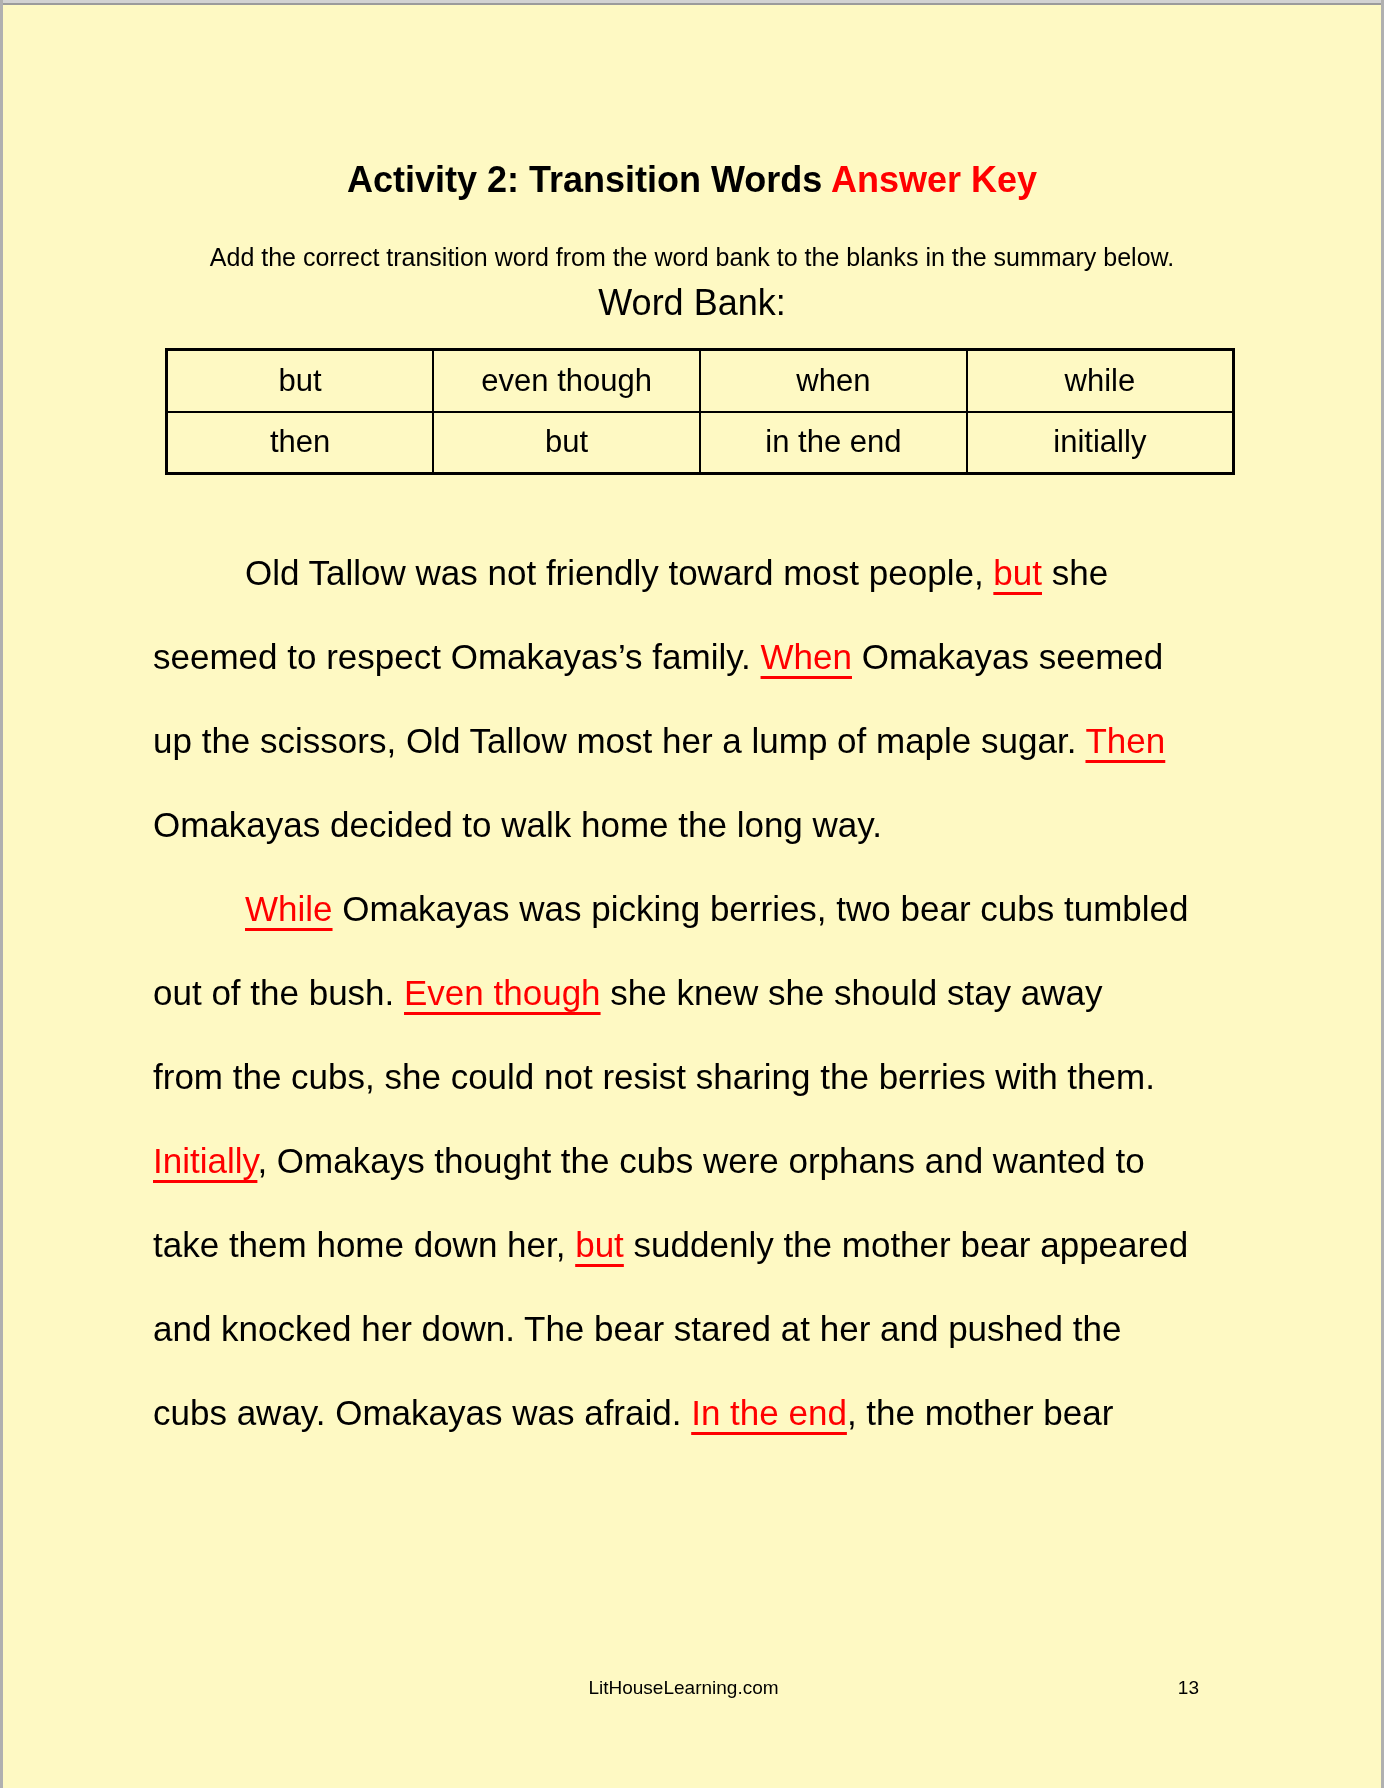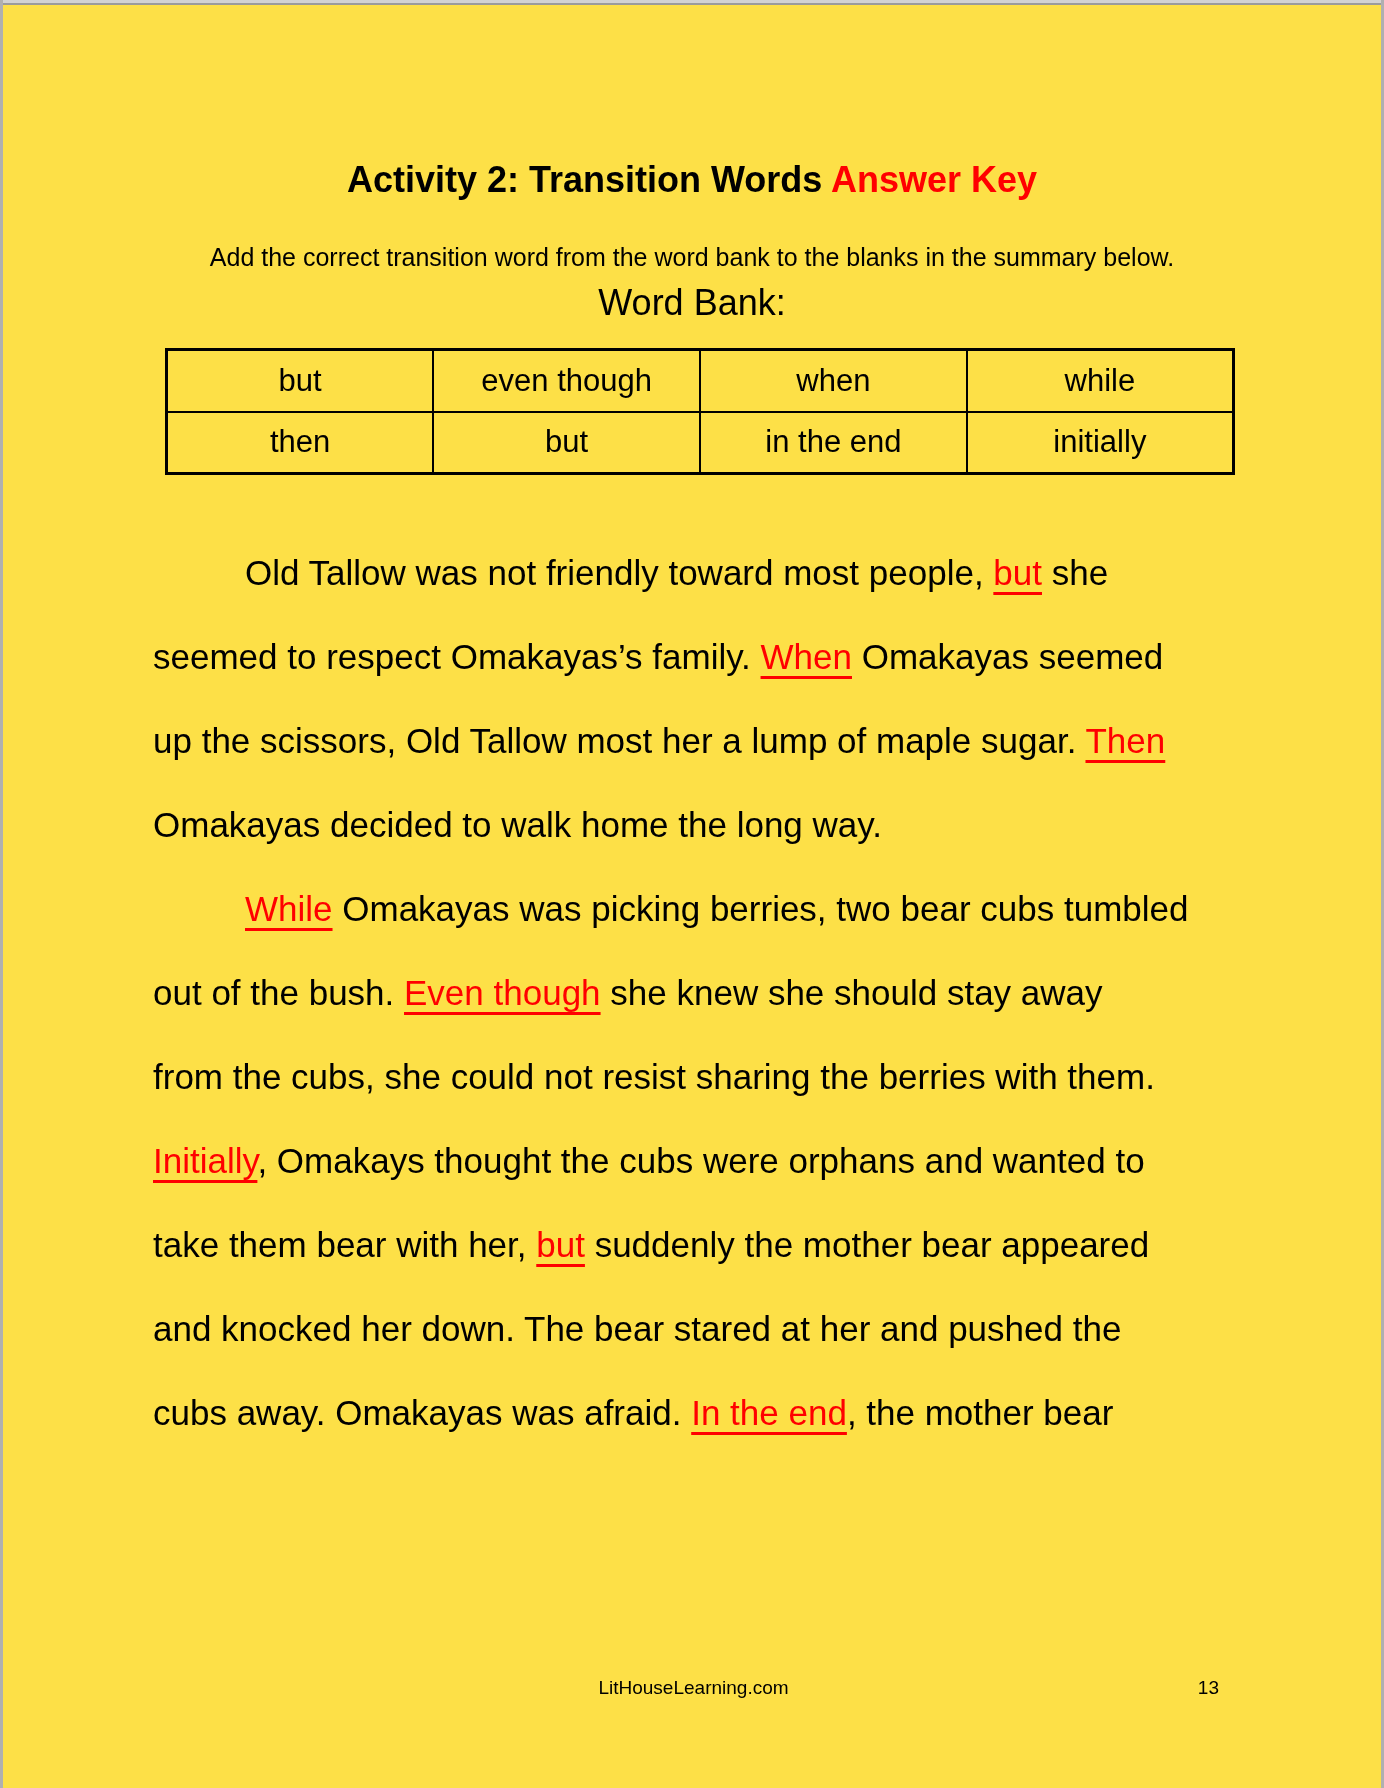--- a/index.html
+++ b/index.html
@@ -2,21 +2,21 @@
 <html style="--accent-red: #ff0000;"><head>
 <meta charset="utf-8">
 <style>
   * { margin: 0; padding: 0; box-sizing: border-box; }
   html, body { background: #ffffff; }
   body { width: 1384px; height: 1788px; font-family: "Liberation Sans", sans-serif; color: #000; }
 
   .page {
     position: relative;
     width: 1384px; height: 1788px;
-    background: #fde047;
+    background: #fef9c3;
     border-left: 3px solid #b0b0b0;
     border-right: 3px solid #b0b0b0;
     overflow: hidden;
   }
   .top-edge {
     position: absolute; top: 0; left: 0; right: 0;
     height: 5px; background: #d2d2d2; border-bottom: 2px solid #9b9b9b;
   }
 
   .title {
@@ -67,21 +67,21 @@
   .word-red {
     color: var(--accent-red);
     text-decoration: underline;
     text-decoration-color: var(--accent-red);
     text-decoration-thickness: 3px;
     text-underline-offset: 7px;
   }
 
   .footer {
     position: absolute;
-    left: 150px; right: 147px;
+    left: 150px; right: 167px;
     top: 1676px;
     font-size: 19px; line-height: 24px;
   }
   .footer .site {
     display: block;
     text-align: center;
   }
   .footer .pageno {
     position: absolute; right: 15px; top: 0;
   }
@@ -122,21 +122,21 @@
         <div class="line indent"><span>Old Tallow was not friendly toward most people, </span><span class="word-red">but</span><span> she</span></div>
         <div class="line"><span>seemed to respect Omakayas’s family. </span><span class="word-red">When</span><span> Omakayas seemed</span></div>
         <div class="line"><span>up the scissors, Old Tallow most her a lump of maple sugar. </span><span class="word-red">Then</span></div>
         <div class="line"><span>Omakayas decided to walk home the long way.</span></div>
       </div>
       <div>
         <div class="line indent"><span class="word-red">While</span><span> Omakayas was picking berries, two bear cubs tumbled</span></div>
         <div class="line"><span>out of the bush. </span><span class="word-red">Even though</span><span> she knew she should stay away</span></div>
         <div class="line"><span>from the cubs, she could not resist sharing the berries with them.</span></div>
         <div class="line"><span class="word-red">Initially</span><span>, Omakays thought the cubs were orphans and wanted to</span></div>
-        <div class="line"><span>take them bear with her, </span><span class="word-red">but</span><span> suddenly the mother bear appeared</span></div>
+        <div class="line"><span>take them home down her, </span><span class="word-red">but</span><span> suddenly the mother bear appeared</span></div>
         <div class="line"><span>and knocked her down. The bear stared at her and pushed the</span></div>
         <div class="line"><span>cubs away. Omakayas was afraid. </span><span class="word-red">In the end</span><span>, the mother bear</span></div>
       </div>
     </div>
 
   <div class="footer">
     <span class="site">LitHouseLearning.com</span>
     <span class="pageno">13</span>
   </div>
 </div>

